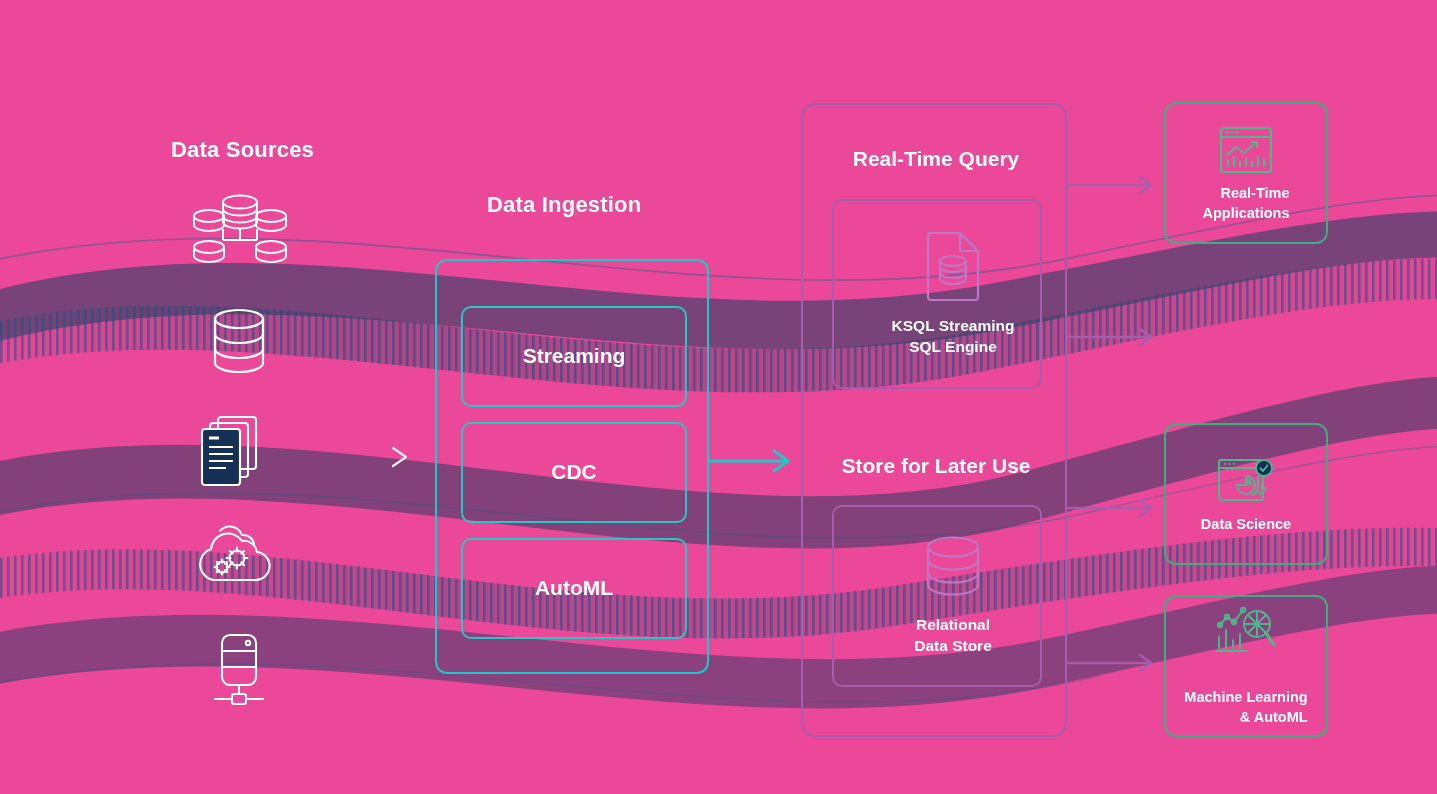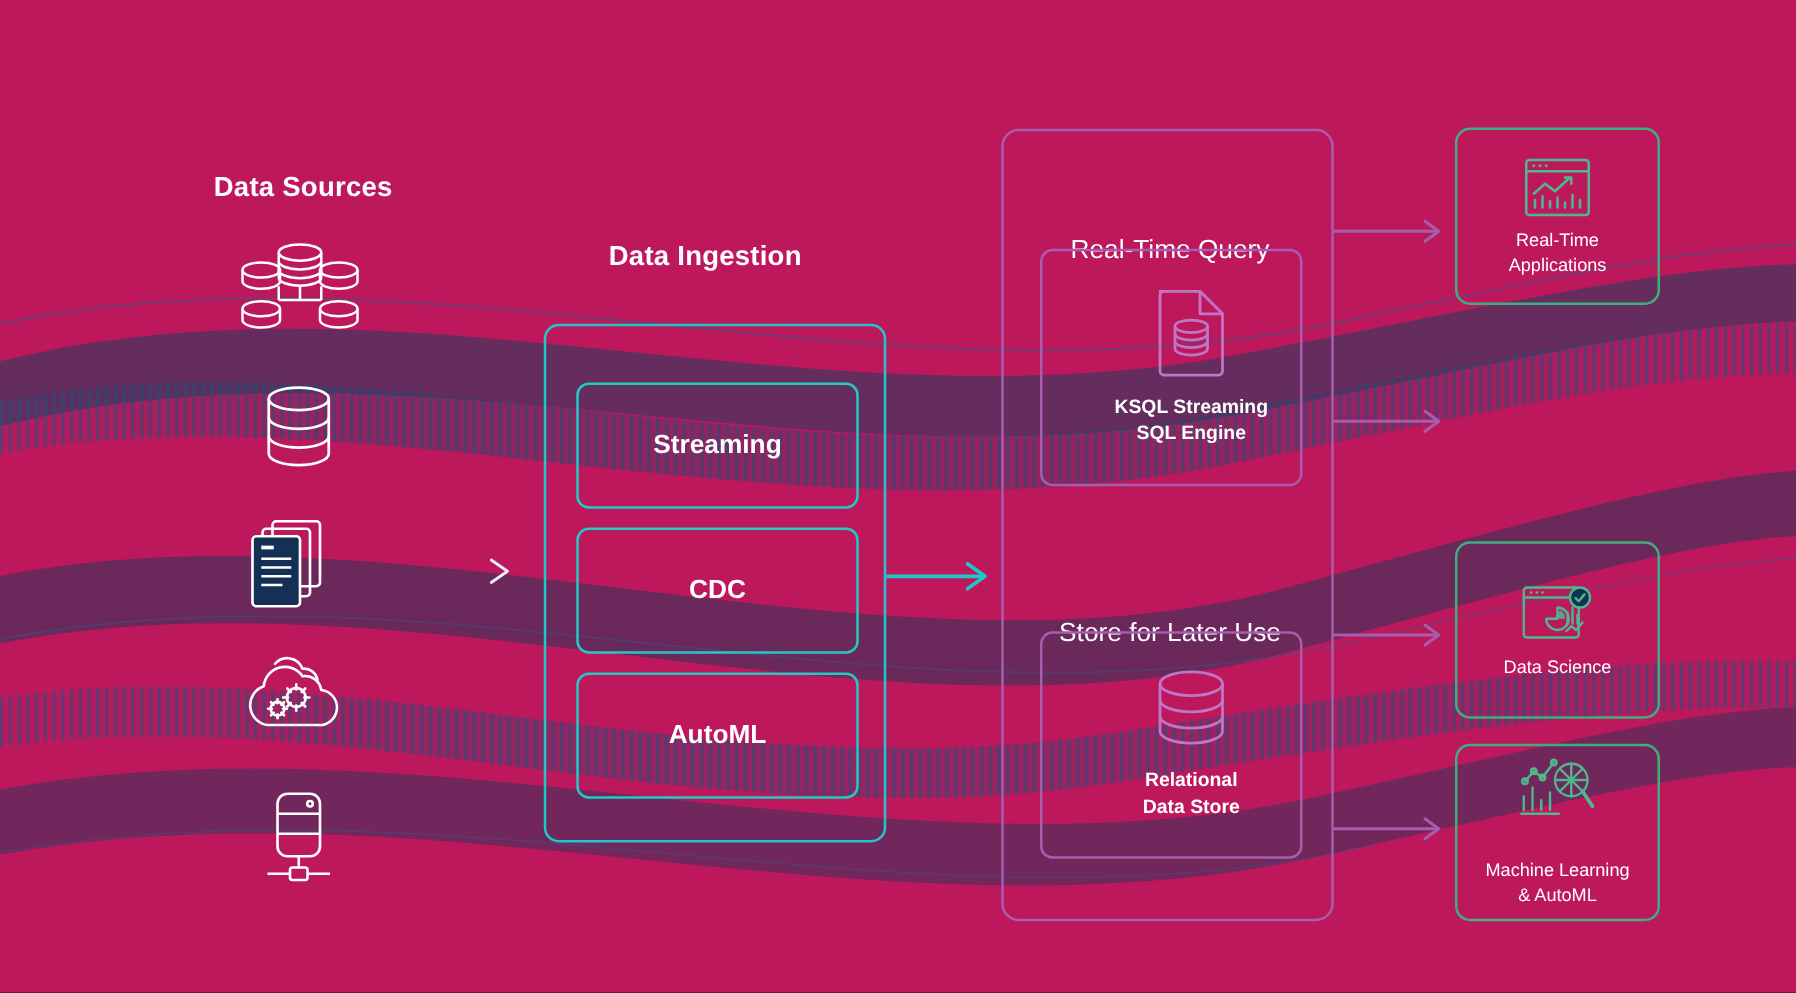--- a/index.html
+++ b/index.html
@@ -4,21 +4,21 @@
 <style>
   html,body{margin:0;padding:0;background:#0f2744;}
   body{
     font-family:"Liberation Sans", sans-serif;
     -webkit-font-smoothing:antialiased;
   }
   #stage{
     position:relative;
     width:1437px;
     height:794px;
-    background:#be185d;
+    background:#ec4899;
     overflow:hidden;
   }
   
   #bg-waves{position:absolute;inset:0;width:100%;height:100%;pointer-events:none;}
 
   
   .section-title{
     position:absolute;
     color:#ffffff;
     font-size:22px;
@@ -38,22 +38,22 @@
     color:#ffffff;
     font-size:15.5px;
     font-weight:bold;
     text-align:center;
     line-height:1.35;
     white-space:pre-line;
   }
   .tiny-label{
     color:#ffffff;
     font-size:14.5px;
-    font-weight:normal;
-    text-align:center;
+    font-weight:bold;
+    text-align:right;
     line-height:1.35;
     white-space:pre-line;
   }
 
   
   .src-icon{
     position:absolute;
     width:78px;height:78px;
     display:flex;align-items:center;justify-content:center;
   }
@@ -87,21 +87,21 @@
     position:absolute;
     left:29px;width:210px;
     border:2px solid #a65dab;
     border-radius:10px;
     box-sizing:border-box;
     display:flex;flex-direction:column;align-items:center;justify-content:center;padding-left:32px;
   }
   .proc-head{
     position:absolute;
     left:0;width:266px;text-align:center;
-    color:#ffffff;font-size:21px;font-weight:normal;white-space:nowrap;margin-top:41px;
+    color:#ffffff;font-size:21px;font-weight:bold;white-space:nowrap;
   }
 
   
   .out-box{
     position:absolute;
     left:1164px;width:164px;height:142px;
     border:2px solid #3eae7e;
     border-radius:12px;
     box-sizing:border-box;
     display:flex;flex-direction:column;align-items:center;justify-content:center;
@@ -302,21 +302,21 @@
           <path d="M34 17 h5 v5"></path>
           <path d="M10 41 v-6 M16 41 v-9 M22 41 v-5 M28 41 v-8 M34 41 v-4 M40 41 v-10 M46 41 v-6"></path>
         </g>
       </svg>
     </span>
     <span class="tiny-label">Real-Time
 Applications</span>
   </div>
 
 
-  <div class="out-box" style="top:433px;">
+  <div class="out-box" style="top:423px;">
     <span class="out-icon">
       <svg width="58" height="50" viewBox="0 0 58 50">
         <g fill="none" stroke="#4db98b" stroke-width="1.9" stroke-linejoin="round" stroke-linecap="round">
           <rect x="2" y="4" width="44" height="40" rx="2.5"></rect>
           <path d="M2 12 h44"></path>
           <circle cx="8" cy="8" r="1.1" fill="#4db98b" stroke="none"></circle>
           <circle cx="12.5" cy="8" r="1.1" fill="#4db98b" stroke="none"></circle>
           <circle cx="17" cy="8" r="1.1" fill="#4db98b" stroke="none"></circle>
           <path d="M20 29 a9 9 0 1 0 9 -9 v9 Z"></path>
           <path d="M31 22 a8 8 0 0 1 4 7 h-8 Z" fill="#4db98b" stroke="none" opacity=".85"></path>

